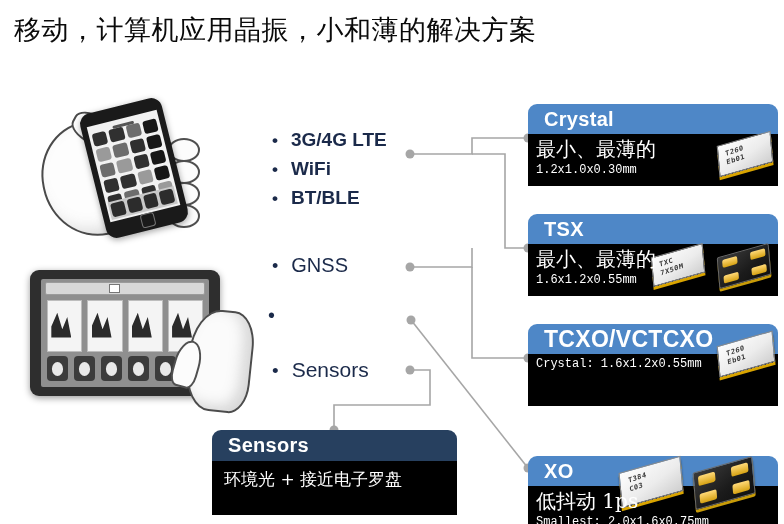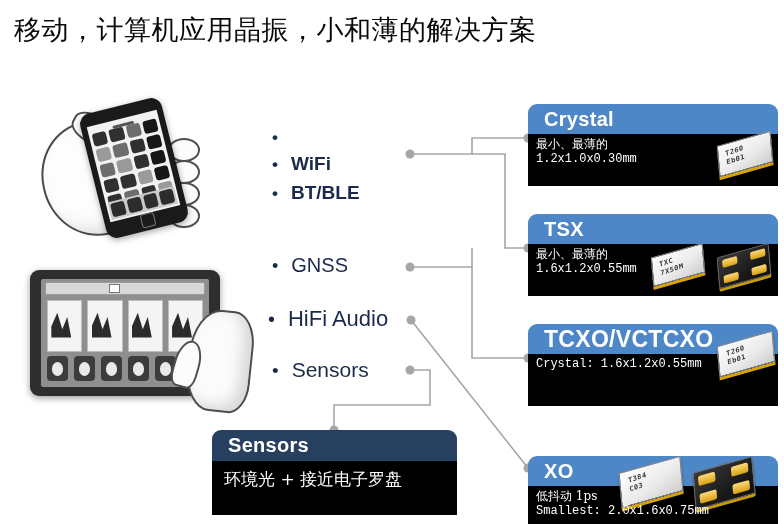--- a/index.html
+++ b/index.html
@@ -254,21 +254,21 @@
   .card-body {
     background: #000000;
     color: #ffffff;
     position: relative;
     padding: 3px 6px 6px 8px;
     box-sizing: border-box;
     min-height: 52px;
   }
   .card-line {
     font-family: "DejaVu Serif", "Liberation Serif", serif;
-    font-size: 12px;
+    font-size: 20px;
     line-height: 1.28;
     white-space: nowrap;
     position: relative;
     z-index: 2;
   }
   .card-line.lat {
     font-family: Liberation Mono, monospace;
     font-size: 12px;
     font-weight: 400;
   }
@@ -446,39 +446,39 @@
     <circle cx="528" cy="248" r="4.5"></circle>
     <circle cx="528" cy="358" r="4.5"></circle>
     <circle cx="528" cy="468" r="4.5"></circle>
     <circle cx="334" cy="430" r="4.5"></circle>
   </g>
 </svg>
 
 <div class="bullet-group" id="bullets-connectivity">
   <div class="bullet-item">
     <span class="dot">•</span>
+    <span>3G/4G LTE</span>
   </div>
   <div class="bullet-item">
     <span class="dot">•</span>
     <span>WiFi</span>
   </div>
   <div class="bullet-item">
     <span class="dot">•</span>
     <span>BT/BLE</span>
   </div>
 </div>
 
 <div class="bullet-group bullet-item" id="bullet-gnss">
   <span class="dot">•</span>
   <span>GNSS</span>
 </div>
 
 <div class="bullet-group bullet-item" id="bullet-hifi">
   <span class="dot">•</span>
-  <span>HiFi Audio</span>
 </div>
 
 <div class="bullet-group bullet-item" id="bullet-sensors">
   <span class="dot">•</span>
   <span>Sensors</span>
 </div>
 
 <div class="product-card" id="card-crystal">
   <div class="card-header">Crystal</div>
   <div class="card-body">

